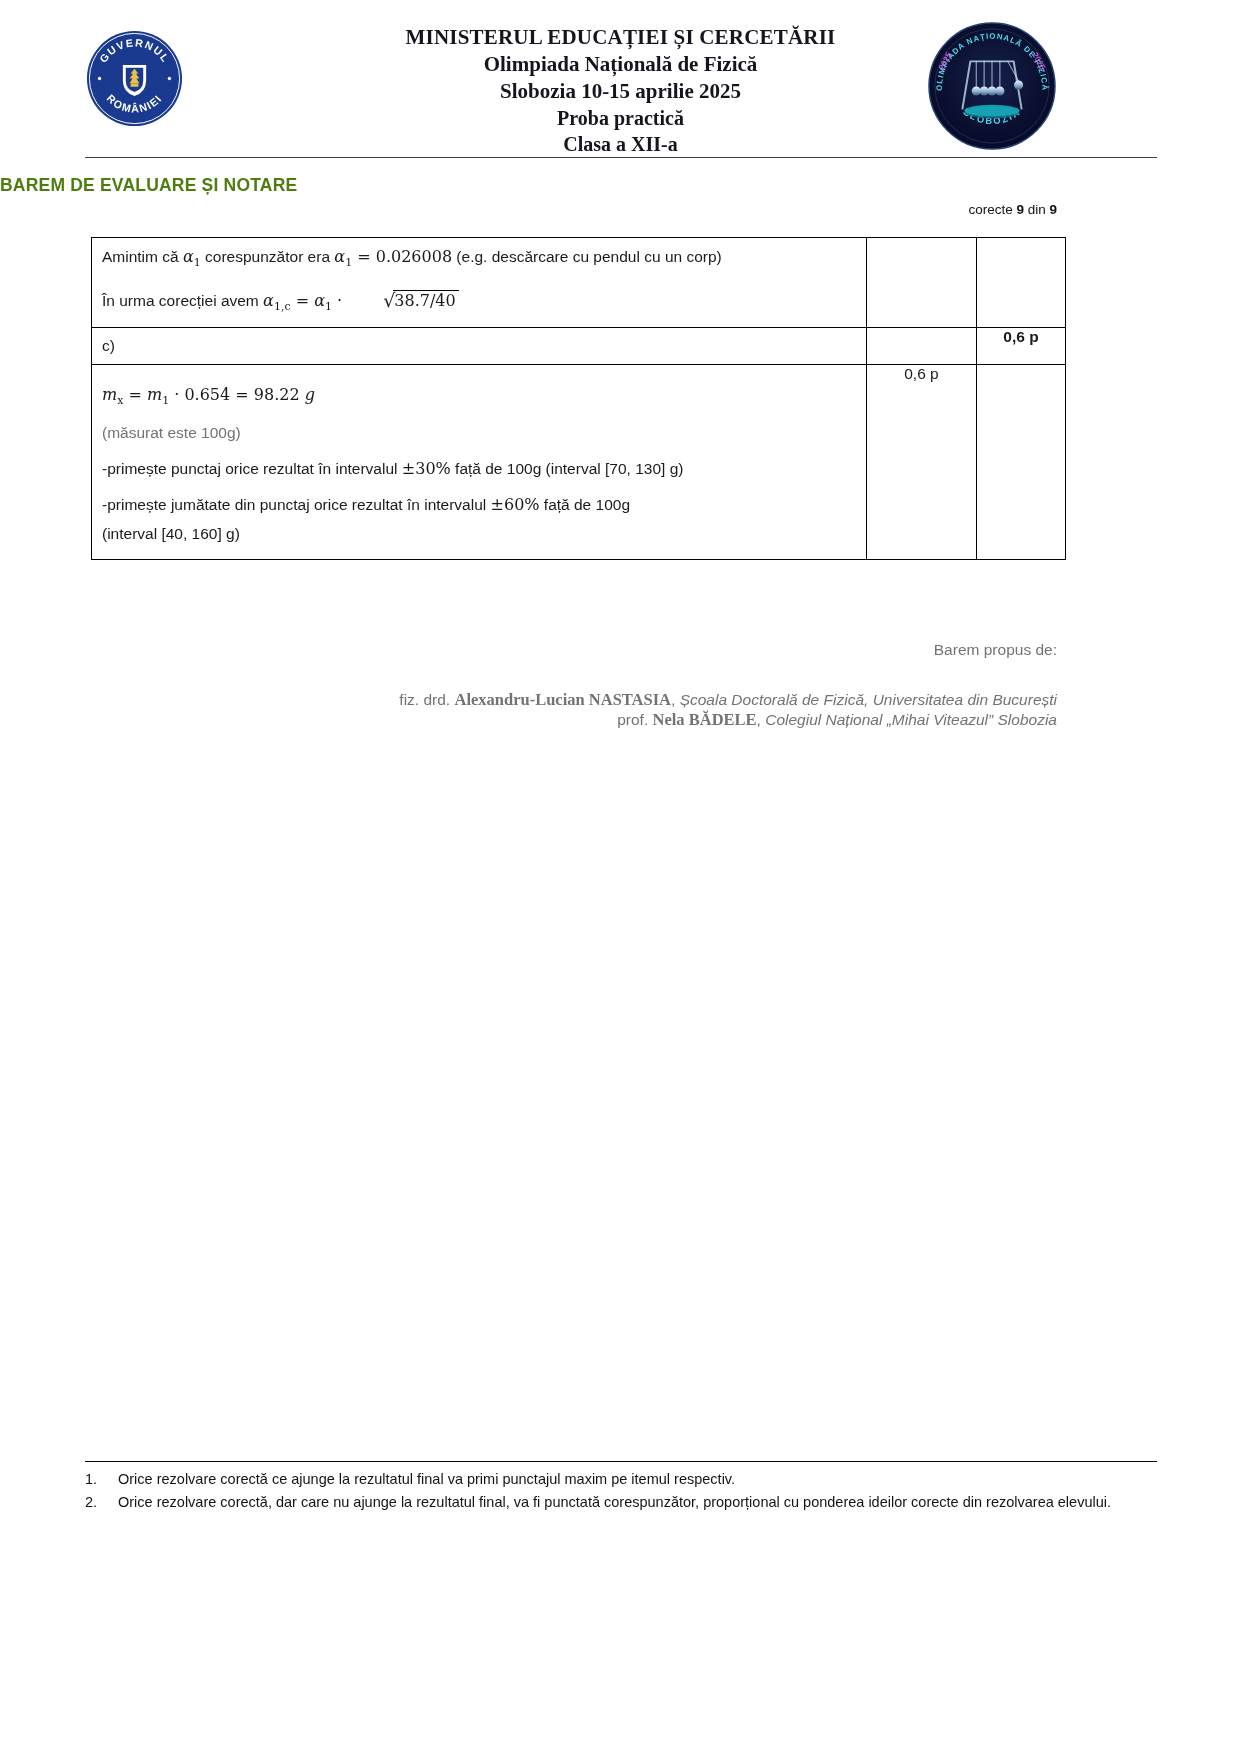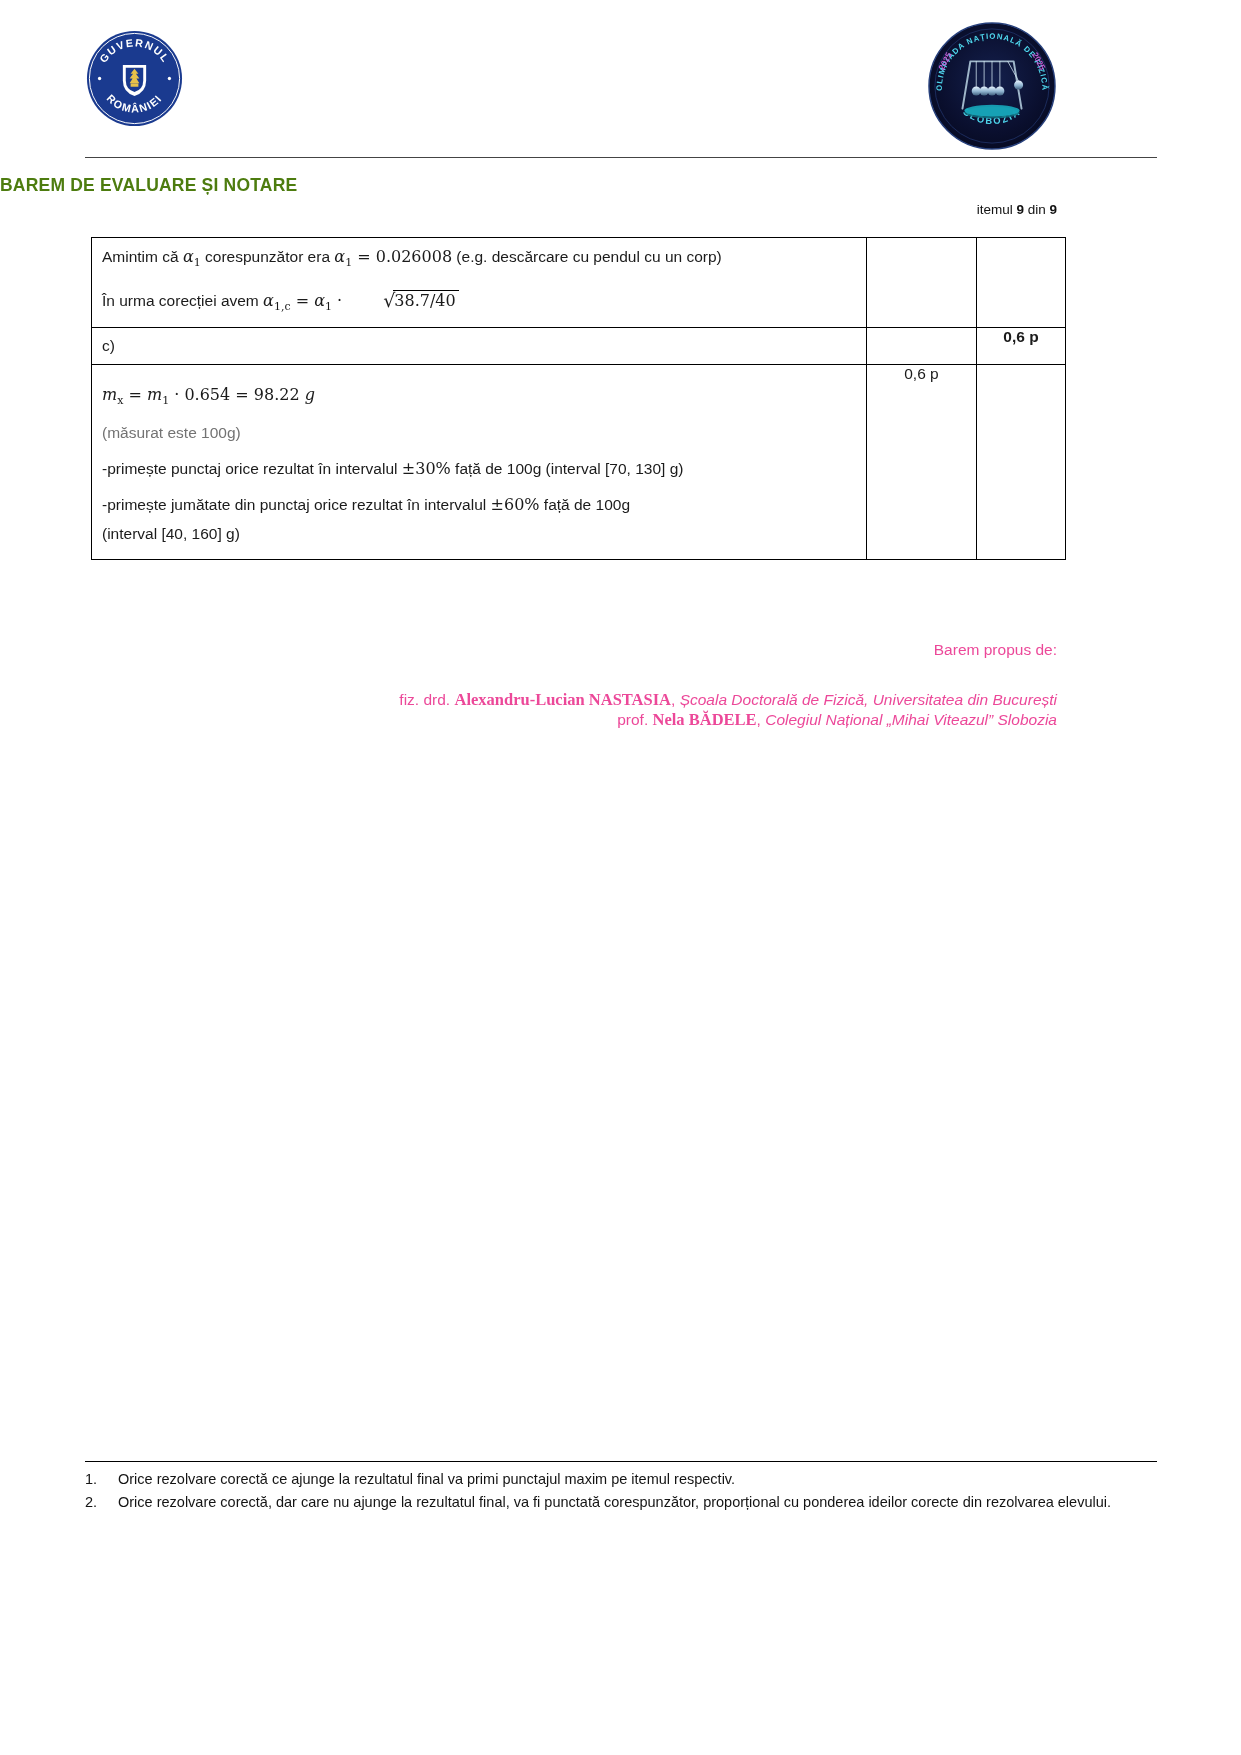--- a/index.html
+++ b/index.html
@@ -84,21 +84,21 @@
   .sqrt-sym {
     font-family:"DejaVu Serif",serif; font-size:19px;
     position:relative; top:1px;
   }
   .rad { border-top:1.4px solid #000; padding:0 3px 0 1px; margin-left:-2px; }
   .red-note { color:#737373; }
 
   
   .credits {
     position:absolute; left:85px; right:184px; top:641px;
-    text-align:right; font-size:15.5px; color:#ec4899;
+    text-align:right; font-size:15.5px; color:#737373;
   }
   .credits .proposed { margin-bottom:31px; }
   .credits .author-line { line-height:20px; }
   .author-name {
     font-family:"Liberation Serif", serif;
     font-weight:bold; font-size:16.5px;
   }
   .affil { font-style:italic; }
 
   
@@ -139,20 +139,27 @@
 
       <g>
         <path d="M 38,36 h24 v16 q0,12 -12,16 q-12,-4 -12,-16 z" fill="#ffffff"></path>
         <path d="M 41,39 h18 v13 q0,9 -9,12 q-9,-3 -9,-12 z" fill="#1a3a8f"></path>
         <path d="M 50,40 l4,5 -2.5,0 3.5,5 -3,0 3,5 -10,0 3,-5 -3,0 3.5,-5 -2.5,0 z" fill="#e8c24a"></path>
         <rect x="46" y="55" width="8" height="3.5" fill="#e8c24a"></rect>
       </g>
     </svg>
   </div>
 
+  <div class="header-center">
+    <div class="h-line1">MINISTERUL EDUCAȚIEI ȘI CERCETĂRII</div>
+    <div class="h-line2">Olimpiada Națională de Fizică</div>
+    <div class="h-line3">Slobozia 10-15 aprilie 2025</div>
+    <div class="h-line4">Proba practică</div>
+    <div class="h-line5">Clasa a XII-a</div>
+  </div>
 
   <div class="onf-logo">
     <svg width="128" height="128" viewBox="0 0 130 130">
       <defs>
         <radialGradient id="onfBg" cx="50%" cy="45%" r="60%">
           <stop offset="0%" stop-color="#14204d"></stop>
           <stop offset="70%" stop-color="#0a0f2e"></stop>
           <stop offset="100%" stop-color="#060a20"></stop>
         </radialGradient>
         <linearGradient id="ballGrad" x1="0" y1="0" x2="0" y2="1">
@@ -186,21 +193,21 @@
         <circle cx="73" cy="70" r="4.6" fill="url(#ballGrad)"></circle>
         <circle cx="92" cy="64" r="4.6" fill="url(#ballGrad)"></circle>
       </g>
     </svg>
   </div>
 
   <div class="header-rule"></div>
 
   <div class="doc-title">BAREM DE EVALUARE ȘI NOTARE</div>
 
-  <div class="page-info"><span>itemul </span><b>9</b><span> din </span><b>9</b></div>
+  <div class="page-info"><span>corecte </span><b>9</b><span> din </span><b>9</b></div>
 
   <div class="rubric-wrap">
     <table class="rubric">
       <colgroup>
           <col style="width:775px">
           <col style="width:110px">
           <col style="width:89px">
         </colgroup>
 
       <tbody>

